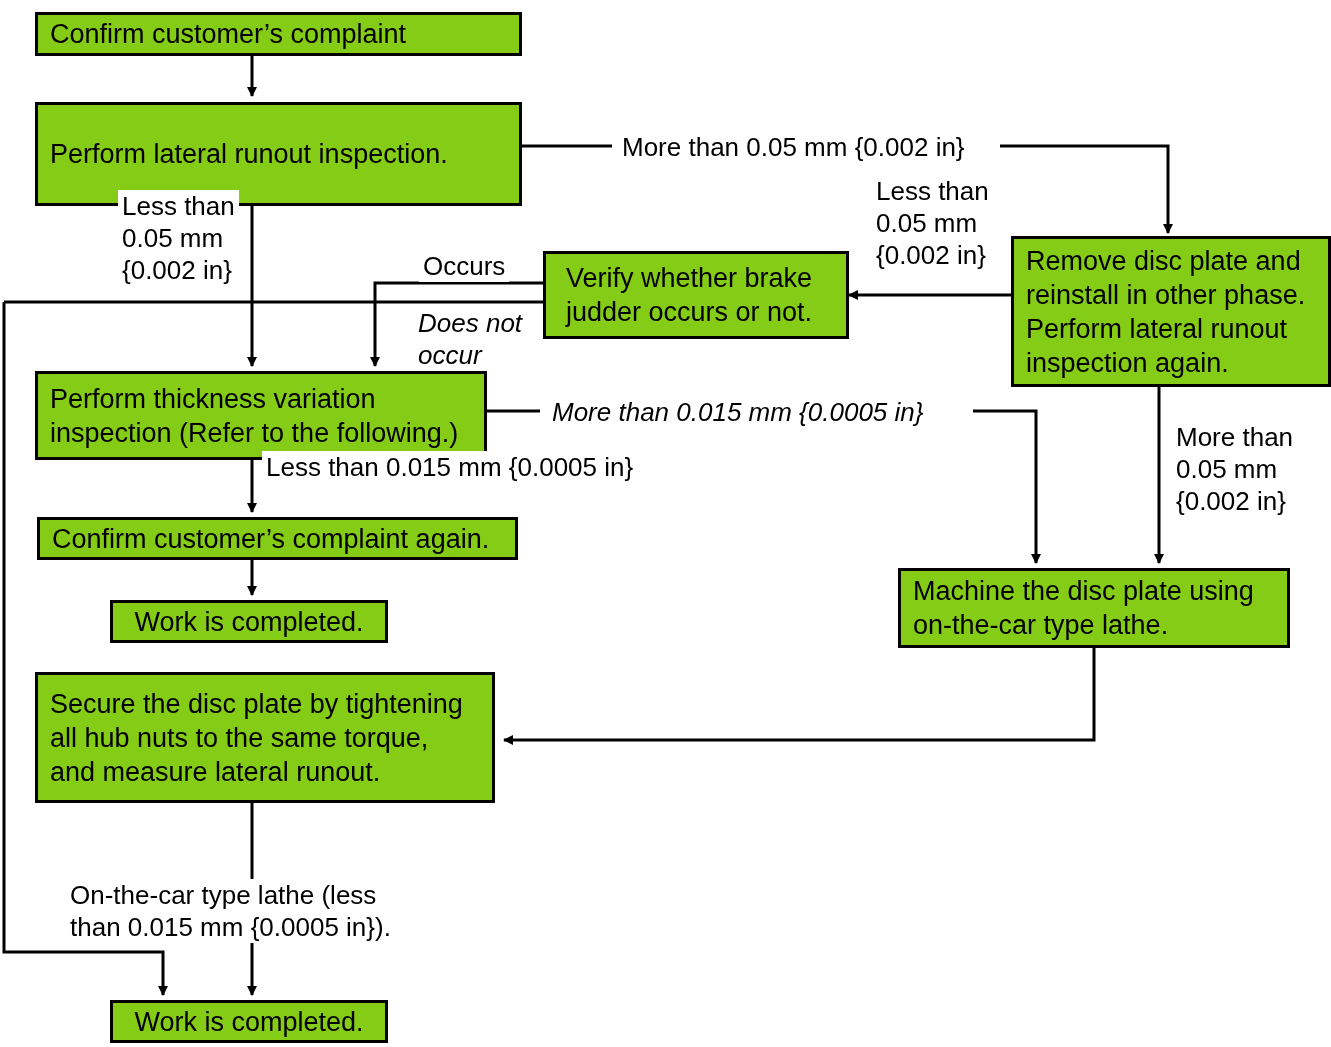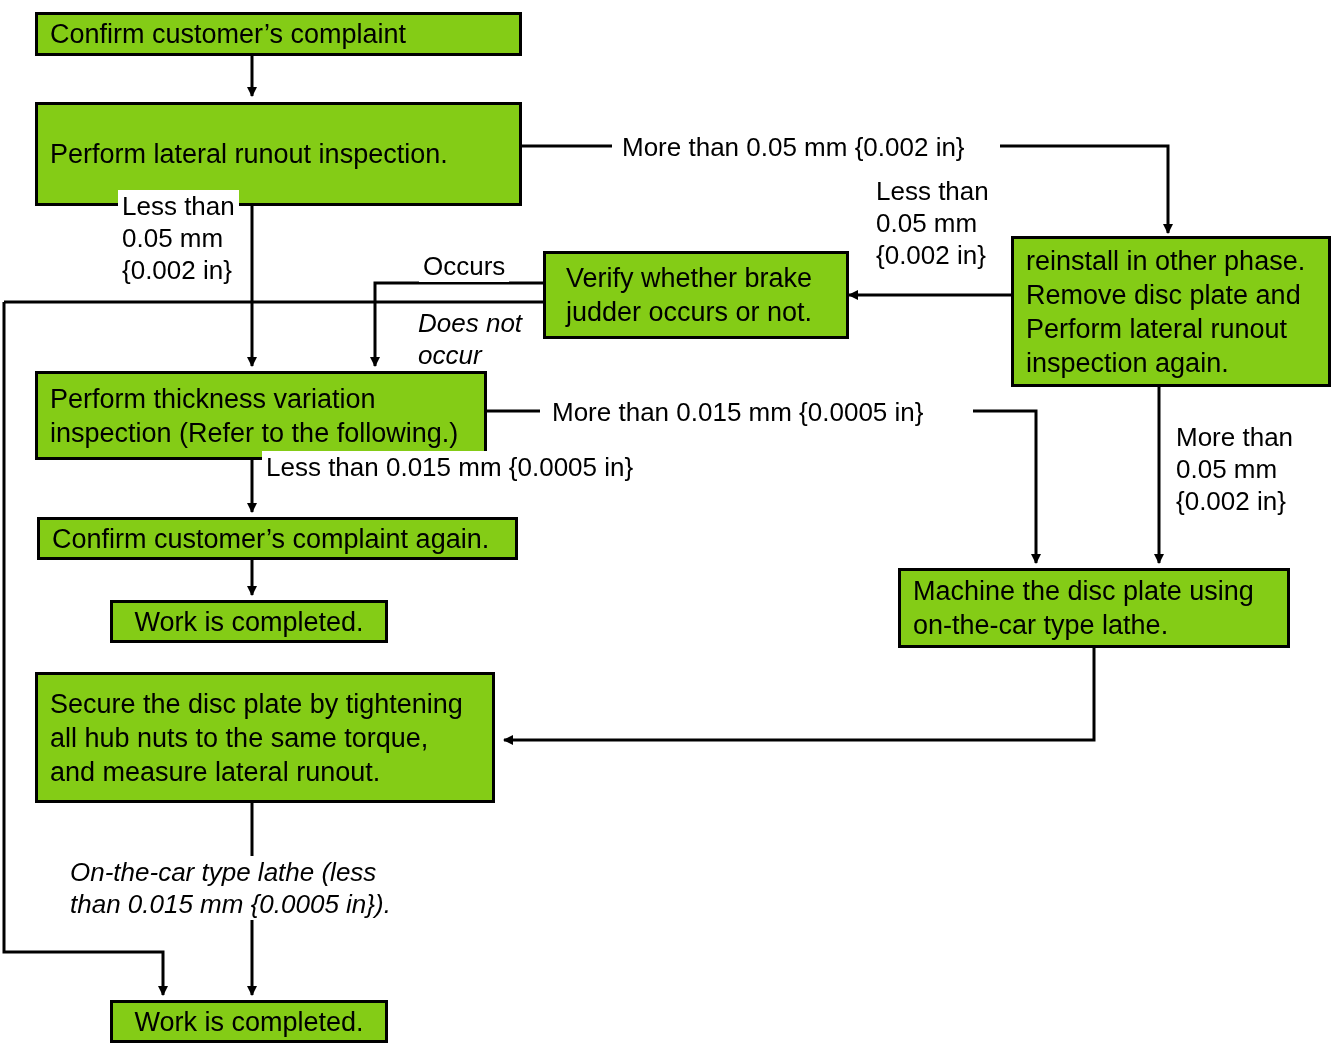--- a/index.html
+++ b/index.html
@@ -99,22 +99,22 @@
   <div class="node" style="left:35px; top:102px; width:487px; height:104px;">
     <div class="line">Perform lateral runout inspection.</div>
   </div>
 
   <div class="node" style="left:543px; top:251px; width:306px; height:88px;padding-left:20px;">
     <div class="line">Verify whether brake</div>
     <div class="line">judder occurs or not.</div>
   </div>
 
   <div class="node" style="left:1011px; top:236px; width:320px; height:151px;">
+    <div class="line">Remove disc plate and</div>
     <div class="line">reinstall in other phase.</div>
-    <div class="line">Remove disc plate and</div>
     <div class="line">Perform lateral runout</div>
     <div class="line">inspection again.</div>
   </div>
 
   <div class="node" style="left:35px; top:371px; width:452px; height:89px;">
     <div class="line">Perform thickness variation</div>
     <div class="line">inspection (Refer to the following.)</div>
   </div>
 
   <div class="node" style="left:37px; top:517px; width:481px; height:43px;">
@@ -158,32 +158,32 @@
 
   <div class="elabel" style="left:419px; top:250px;">
     <div>Occurs</div>
   </div>
 
   <div class="elabel multi" style="left:414px; top:307px;font-style:italic;">
     <div>Does not</div>
     <div>occur</div>
   </div>
 
-  <div class="elabel" style="left:548px; top:396px;">
+  <div class="elabel" style="left:548px; top:396px;font-style:italic;">
     <div>More than 0.015 mm {0.0005 in}</div>
   </div>
 
   <div class="elabel" style="left:262px; top:451px;">
     <div>Less than 0.015 mm {0.0005 in}</div>
   </div>
 
   <div class="elabel multi" style="left:1172px; top:421px;">
     <div>More than</div>
     <div>0.05 mm</div>
     <div>{0.002 in}</div>
   </div>
 
-  <div class="elabel multi" style="left:66px; top:856px;font-style:italic;">
+  <div class="elabel multi" style="left:66px; top:879px;">
     <div>On-the-car type lathe (less</div>
     <div>than 0.015 mm {0.0005 in}).</div>
   </div>
 
 </div>
 
 </body></html>

